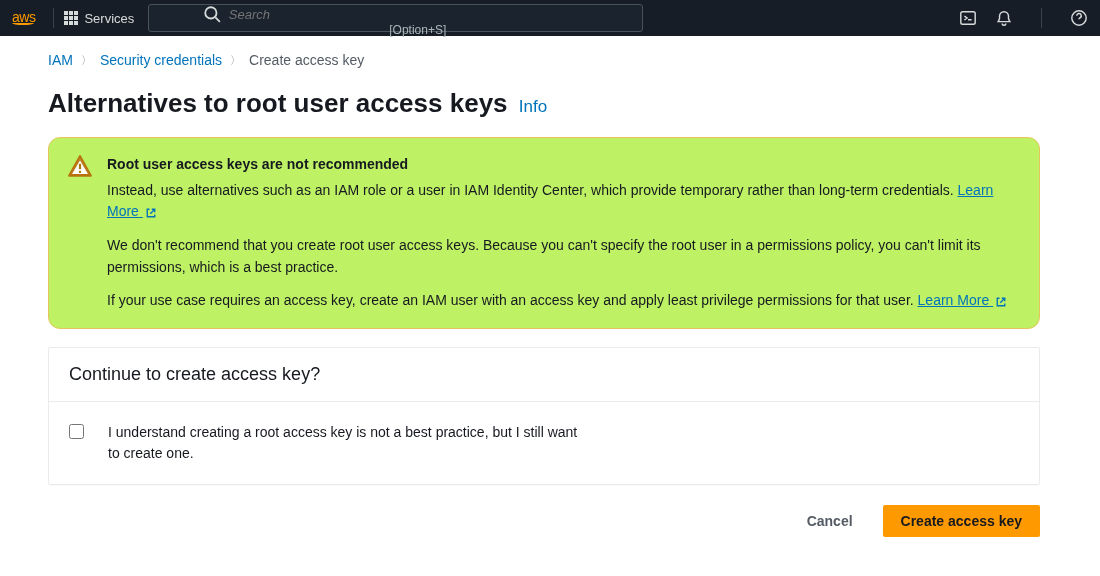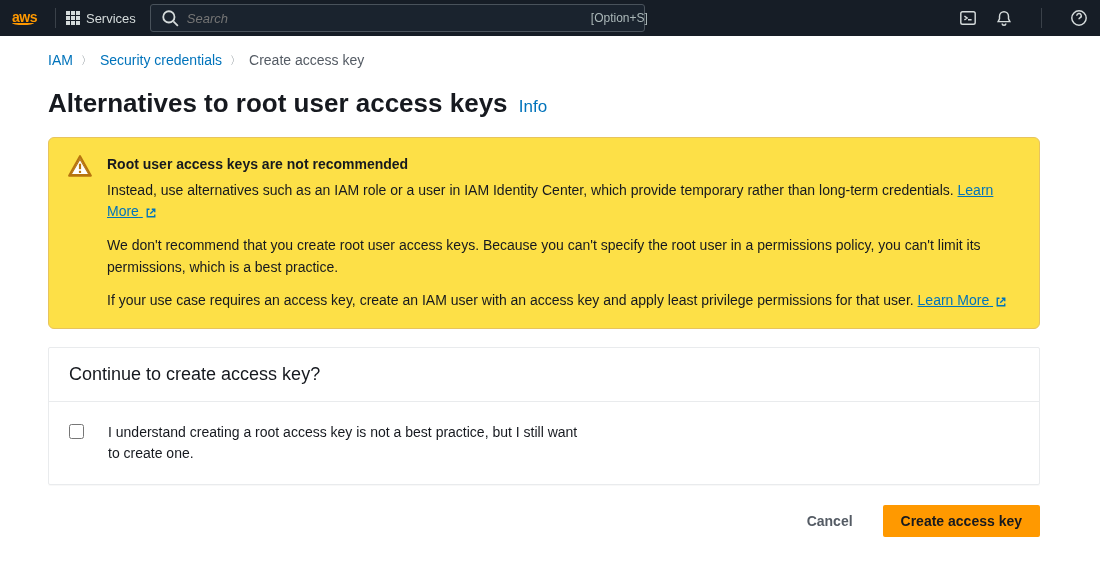--- a/index.html
+++ b/index.html
@@ -1,26 +1,26 @@
 <!DOCTYPE html>
 <html><head>
 <meta charset="utf-8">
 <style>
   * { box-sizing: border-box; margin: 0; padding: 0; }
   body { font-family: "Amazon Ember", "Helvetica Neue", Arial, sans-serif; background: #fff; color: #16191f; width: 1100px; height: 576px; overflow: hidden; }
   
   
   .topnav { background: #161d26; height: 36px; display: flex; align-items: center; padding: 0 12px; color: #d5dbdb; }
-  .logo { color: #ff9900; font-weight: bold; font-size: 14px; margin-right: 8px; letter-spacing: -0.5px; }
+  .logo { color: #ff9900; font-weight: normal; font-size: 14px; margin-right: 8px; letter-spacing: -0.5px; }
   .logo-smile { display:block; width:22px; height:4px; border-bottom:2px solid #ff9900; border-radius: 0 0 50% 50%; margin-top:-3px; }
   .divider-v { width:1px; height:20px; background:#3a4149; margin:0 10px; }
   .services { display:flex; align-items:center; gap:6px; font-size:13px; cursor:pointer; }
   .grid-icon { display:grid; grid-template-columns:repeat(3,4px); grid-template-rows:repeat(3,4px); gap:1px; }
   .grid-icon span { background:#d5dbdb; width:4px; height:4px; }
-  .searchbox { margin-left:14px; background:#1a232e; border:1px solid #49525b; border-radius:3px; height:28px; display:flex; align-items:center; padding:0 10px; width:495px; color:#879196; font-size:13px; justify-content:space-between;}
+  .searchbox { margin-left:14px; background:#1a232e; border:1px solid #49525b; border-radius:3px; height:28px; display:flex; align-items:center; padding:0 10px; width:495px; color:#879196; font-size:13px; justify-content:space-between;flex-direction:column;}
   .searchbox .left { display:flex; align-items:center; gap:8px;}
   .searchbox input { background:transparent; border:none; outline:none; color:#d5dbdb; font-style:italic; font-size:13px; width:360px;}
   .topnav .right { margin-left:auto; display:flex; gap:18px; align-items:center; }
   .topnav svg { width:18px; height:18px; }
   
   
   .pagebody { display:flex; padding:20px 0 0 48px; }
   
   
   .breadcrumbs { font-size:14px; padding:16px 16px 0 48px; display:flex; align-items:center; gap:8px; color:#545b64;}
@@ -34,21 +34,21 @@
   .wizard .step-title { color:#16191f; font-weight:700; margin-top:2px; line-height:1.4;}
   .wizard .step-title.inactive { color:#545b64; font-weight:400; }
   .wizard hr { border:none; border-top:1px solid #e9ebed; margin:16px 0 12px; }
   
   
   .main { flex:1; padding-right:60px; }
   .main h1 { font-size:26px; font-weight:700; margin-bottom:18px;}
   .main h1 .info { font-size:17px; font-weight:400; color:#0073bb; margin-left:4px; cursor:pointer;}
   
   
-  .alert { border:1px solid #e7c45e; background:#fde047; border-radius:6px; padding:16px 18px; display:flex; gap:14px; font-size:14px; line-height:1.55; color:#16191f; }
+  .alert { border:1px solid #e7c45e; background:#bef264; border-radius:12px; padding:16px 18px; display:flex; gap:14px; font-size:14px; line-height:1.55; color:#16191f; }
   .alert .icon { flex:0 0 auto; }
   .alert strong.head { font-weight:700; display:block; margin-bottom:4px;}
   .alert p { margin-bottom:12px; }
   .alert p:last-child { margin-bottom:0; }
   .alert a { color:#0073bb; text-decoration:underline; }
   .ext-icon { display:inline-block; vertical-align:middle; margin-left:2px;}
   
   
   .panel { border:1px solid #e9ebed; border-radius:2px; margin-top:18px; box-shadow: 0 1px 1px rgba(0,0,0,0.03); }
   .panel-header { padding:16px 20px; font-size:18px; font-weight:400; border-bottom:1px solid #e9ebed; }

